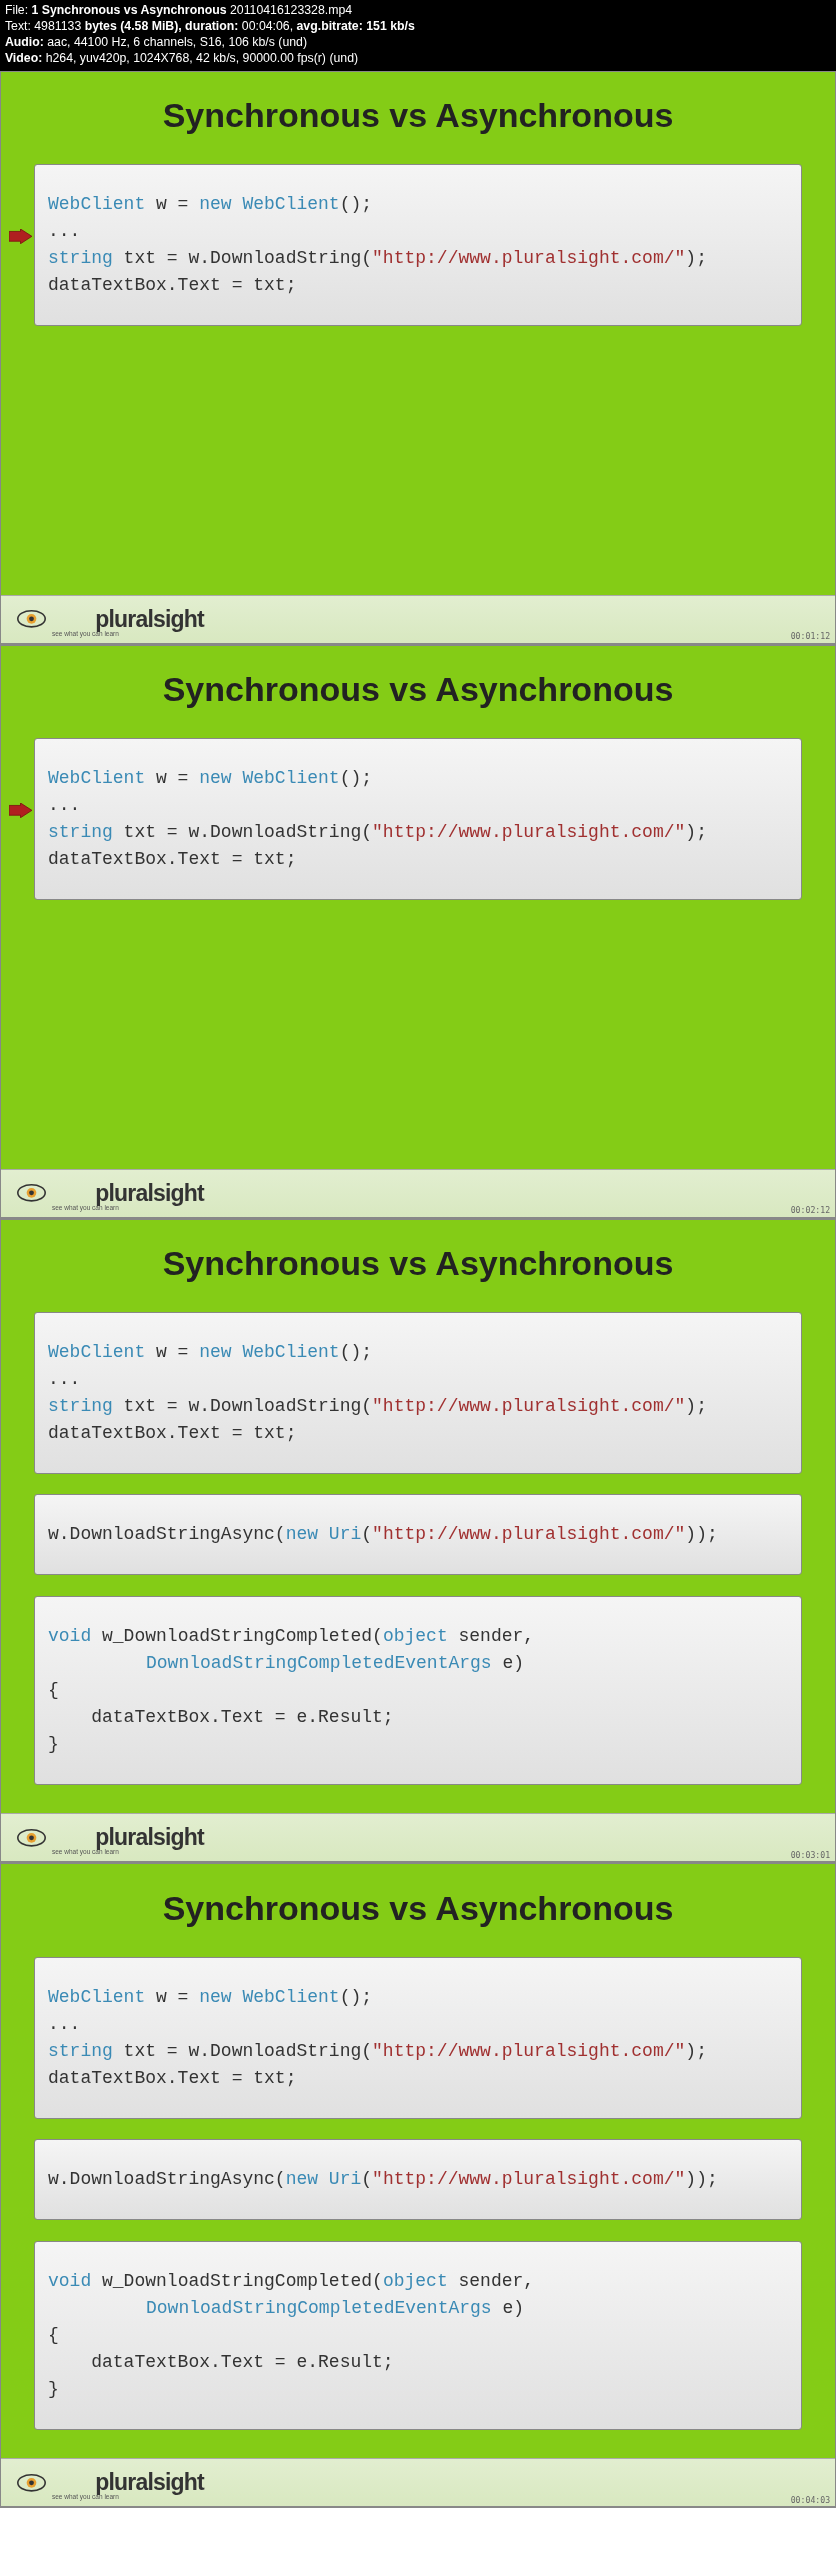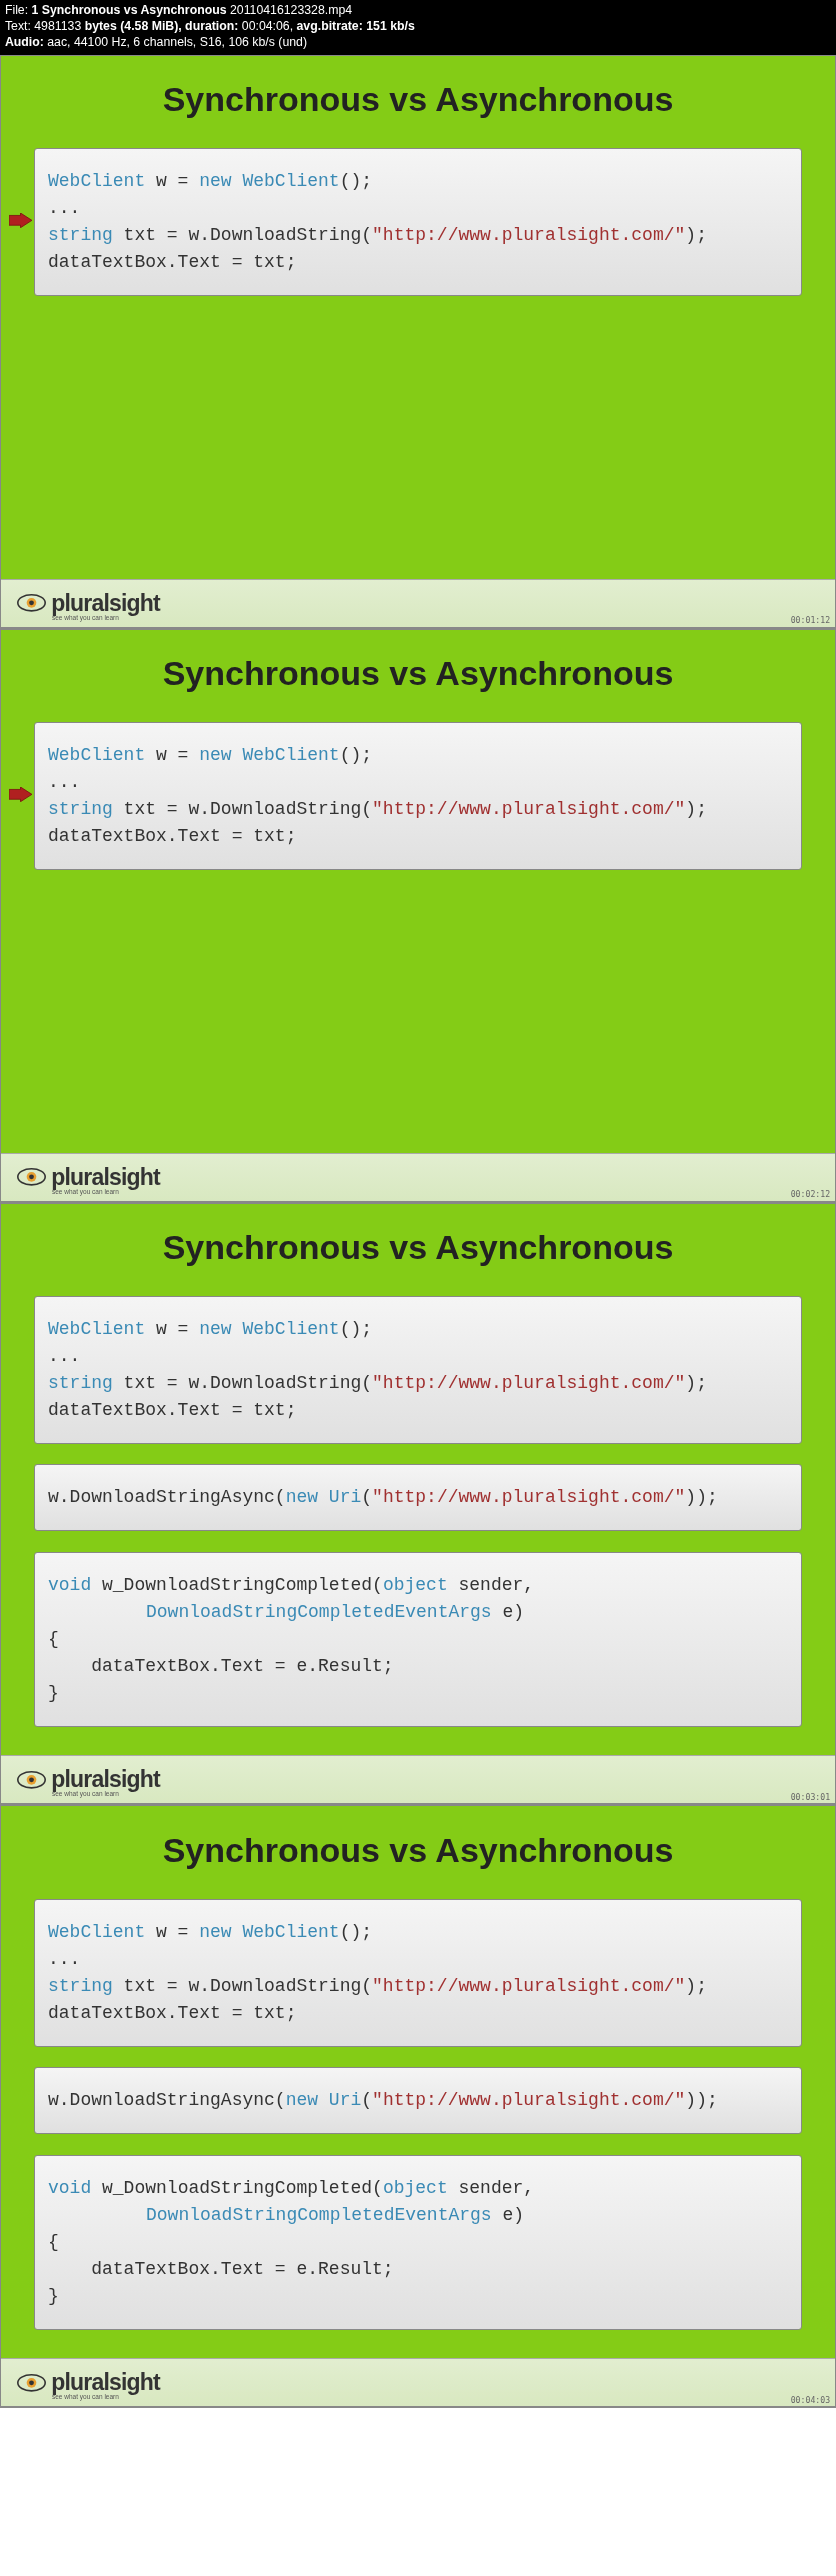--- a/index.html
+++ b/index.html
@@ -2,47 +2,50 @@
 <html style="font-size:13px"><head>
 <meta charset="utf-8">
 <style>
   * { margin: 0; padding: 0; box-sizing: border-box; }
   body { font-family: Arial, sans-serif; background: #fff; width: 836px; }
   .header-info { background: #000; color: #fff; font-family: Arial, sans-serif; font-size: 12.3px; padding: 3.3px 4.9px; line-height: 1.3; }
   .header-info .b { font-weight: bold; }
   .slide { background: #84cc16; border: 0.8px solid #888; position: relative; }
   .slide-content { padding: 24.5px 33px 8.2px 33px; min-height: 523px; }
   .slide-title { text-align: center; font-size: 34px; font-weight: bold; color: #222; margin-bottom: 29px; }
-  .code-box { background: linear-gradient(to bottom, #f5f5f5, #e0e0e0); border: 0.8px solid #888; border-radius: 3.3px; padding: 19px 13px; font-family: 'Courier New', monospace; font-size: 18px; line-height: 1.5; color: #333; margin-bottom: 20.4px; position: relative; }
+  .code-box { background: linear-gradient(to bottom, #f5f5f5, #e0e0e0); border: 0.8px solid #888; border-radius: 3.3px; padding: 26px 13px; font-family: 'Courier New', monospace; font-size: 18px; line-height: 1.5; color: #333; margin-bottom: 20.4px; position: relative; }
   .kw-type { color: #3a8ab5; }
   .kw-new { color: #3a8ab5; }
   .kw-str { color: #a03030; }
   .kw-cls { color: #3a8ab5; }
   .arrow { position: absolute; left: -26px; width: 23px; height: 14.7px; }
   .arrow svg { width: 100%; height: 100%; }
   .footer-bar { background: linear-gradient(to bottom, #e2eed0, #d8e8c0); height: 49px; display: flex; align-items: center; padding-left: 16.3px; border-top: 0.8px solid #aaa; border-bottom: 0.8px solid #888; position: relative; }
   .footer-logo { display: flex; align-items: center; }
   .eye-icon { width: 29px; height: 19.6px; margin-right: 4.9px; }
-  .logo-text { font-size: 23px; font-weight: bold; color: #333; letter-spacing: -0.8px; }
+  .logo-text { font-size: 23px; font-weight: bold; color: #333; letter-spacing: -0.8px; margin-left: 44px; }
   .logo-sub { font-size: 6.5px; color: #555; position: absolute; left: 51px; top: 34px; }
   .timestamp { position: absolute; right: 4.9px; bottom: 1.6px; font-size: 8.2px; color: #666; font-family: monospace; }
   .slide-3 .slide-content, .slide-4 .slide-content { min-height: 523px; }
 </style>
 </head>
 <body>
 
 <div class="header-info">
   <div>
     <span>File: </span><span class="b">1 Synchronous vs Asynchronous</span><span> 20110416123328.mp4</span>
   </div>
   <div>
     <span>Text: </span><span>4981133</span><span class="b"> bytes (4.58 MiB), duration: </span><span>00:04:06,</span><span class="b"> avg.bitrate: </span><span class="b">151 kb/s</span>
   </div>
   <div>
     <span class="b">Audio: </span><span>aac, 44100 Hz, 6 channels, S16, 106 kb/s (und)</span>
+  </div>
+  <div>
+    <span class="b">Video: </span><span>h264, yuv420p, 1024X768, 42 kb/s, 90000.00 fps(r) (und)</span>
   </div>
 </div>
 
 <div class="slide">
   <div class="slide-content">
     <h1 class="slide-title">Synchronous vs Asynchronous</h1>
     <div class="code-box">
       <div class="arrow" style="top:61px">
         <svg viewBox="0 0 28 18">
             <polygon points="0,3 14,3 14,0 28,9 14,18 14,15 0,15" fill="#b02020" stroke="#7a1010" stroke-width="1"></polygon>

